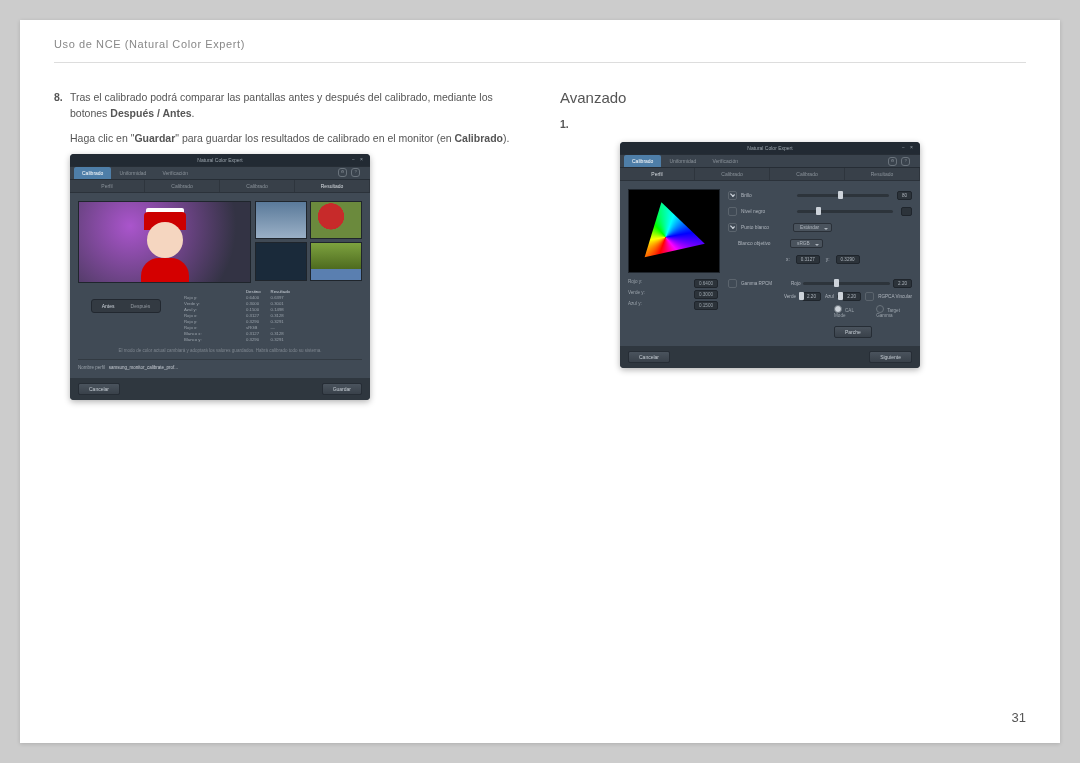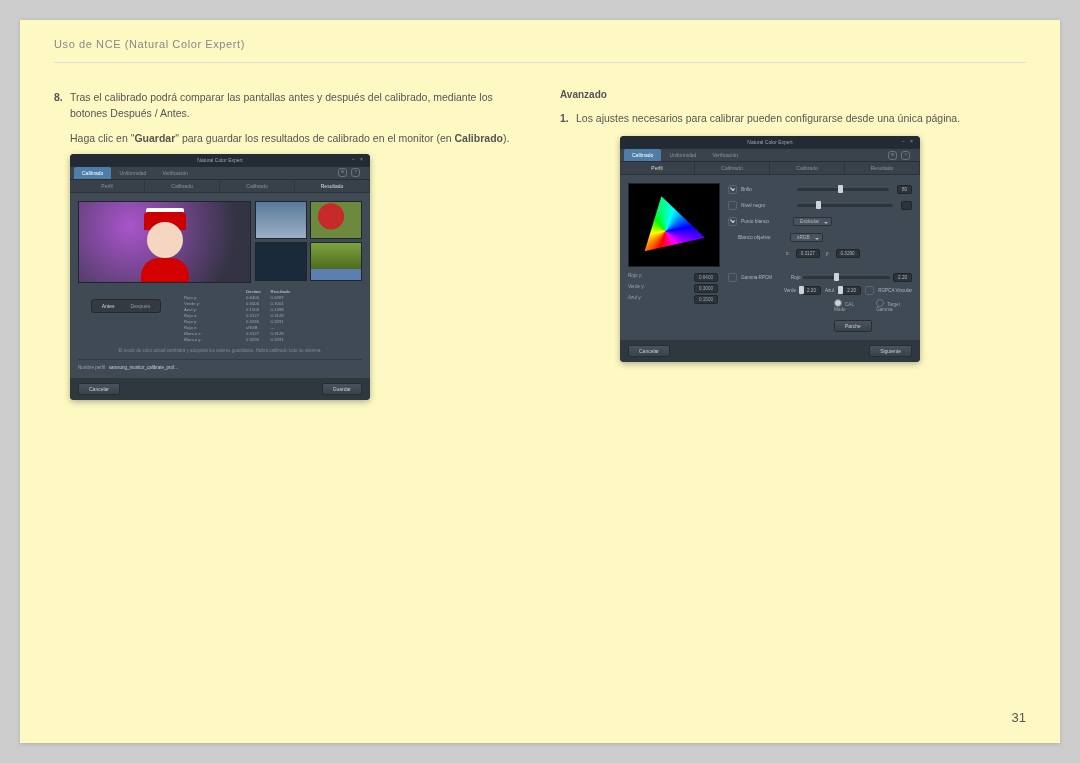--- a/index.html
+++ b/index.html
@@ -1,26 +1,26 @@
 <!DOCTYPE html>
 <html><head>
 <meta charset="utf-8">
 <style>
   html,body{margin:0;padding:0}
   body{background:#cccccc;font-family:Verdana,Arial,sans-serif;display:flex;justify-content:center;padding:20px;box-sizing:border-box}
-  .page{width:1040px;height:723px;background:#fef9c3;box-sizing:border-box;padding:18px 34px;position:relative;box-shadow:0 1px 4px rgba(0,0,0,.15)}
+  .page{width:1040px;height:723px;background:#ffffff;box-sizing:border-box;padding:18px 34px;position:relative;box-shadow:0 1px 4px rgba(0,0,0,.15)}
   .page-head{font-size:11px;color:#888;letter-spacing:.6px;padding-bottom:12px;border-bottom:1px solid #ddd}
   .cols{display:flex;gap:40px;margin-top:26px}
   .col{flex:1}
   ol.steps{list-style:none;margin:0;padding:0}
   ol.steps>li{font-size:10.5px;color:#555;line-height:1.55;margin-bottom:8px;display:flex}
   ol.steps>li>.num{font-weight:700;width:16px;flex:0 0 16px}
-  ol.steps>li>.txt b{font-weight:400;color:#555}
+  ol.steps>li>.txt b{font-weight:700;color:#555}
   .indent{margin-left:16px;font-size:10.5px;color:#555;line-height:1.55;margin-bottom:8px}
-  h4.adv{font-size:10px;font-weight:700;color:#555;margin:0 0 10px 0}
+  h4.adv{font-size:15px;font-weight:400;color:#555;margin:0 0 10px 0}
   .fig{margin:6px 0 0 16px}
   .win{width:300px;border-radius:4px;overflow:hidden;box-shadow:0 2px 6px rgba(0,0,0,.3);background:#414b57;color:#cdd3da;font-size:5px;font-family:Arial,sans-serif}
   .win-title{background:#222a33;padding:3px 6px;display:flex;justify-content:center;position:relative;font-size:5px;color:#9aa3ab}
   .win-title .tbtns{position:absolute;right:4px;top:2px;display:flex;gap:2px}
   .win-title .tbtns span{width:6px;height:6px;display:block}
   .tabs{display:flex;background:#3a434d;border-top:1px solid #262d35;border-bottom:1px solid #262d35;padding:0 4px;position:relative}
   .tab{padding:3px 8px;font-size:5px;color:#8a929a}
   .tab.active{background:#4e7ea8;color:#fff;border-radius:2px 2px 0 0}
   .tabs .ticons{margin-left:auto;display:flex;gap:4px;align-items:center;padding-right:6px}
   .ticons span{width:7px;height:7px;border:1px solid #6a737c;border-radius:3px;font-size:4px;text-align:center;line-height:6px;color:#8a929a}
@@ -198,21 +198,20 @@
           </div>
         </div>
       </div>
     </div>
 
     <div class="col">
       <h4 class="adv">Avanzado</h4>
       <ol class="steps">
         <li>
           <span class="num">1.</span>
-          <span class="txt">Los ajustes necesarios para calibrar pueden configurarse desde una única página.</span>
         </li>
       </ol>
 
       <div class="fig f2" style="margin-top:10px;margin-left:60px">
         <div class="win win2">
           <div class="win-title">
             <span>Natural Color Expert</span>
             <div class="tbtns">
                 <span>−</span>
                 <span>×</span>

